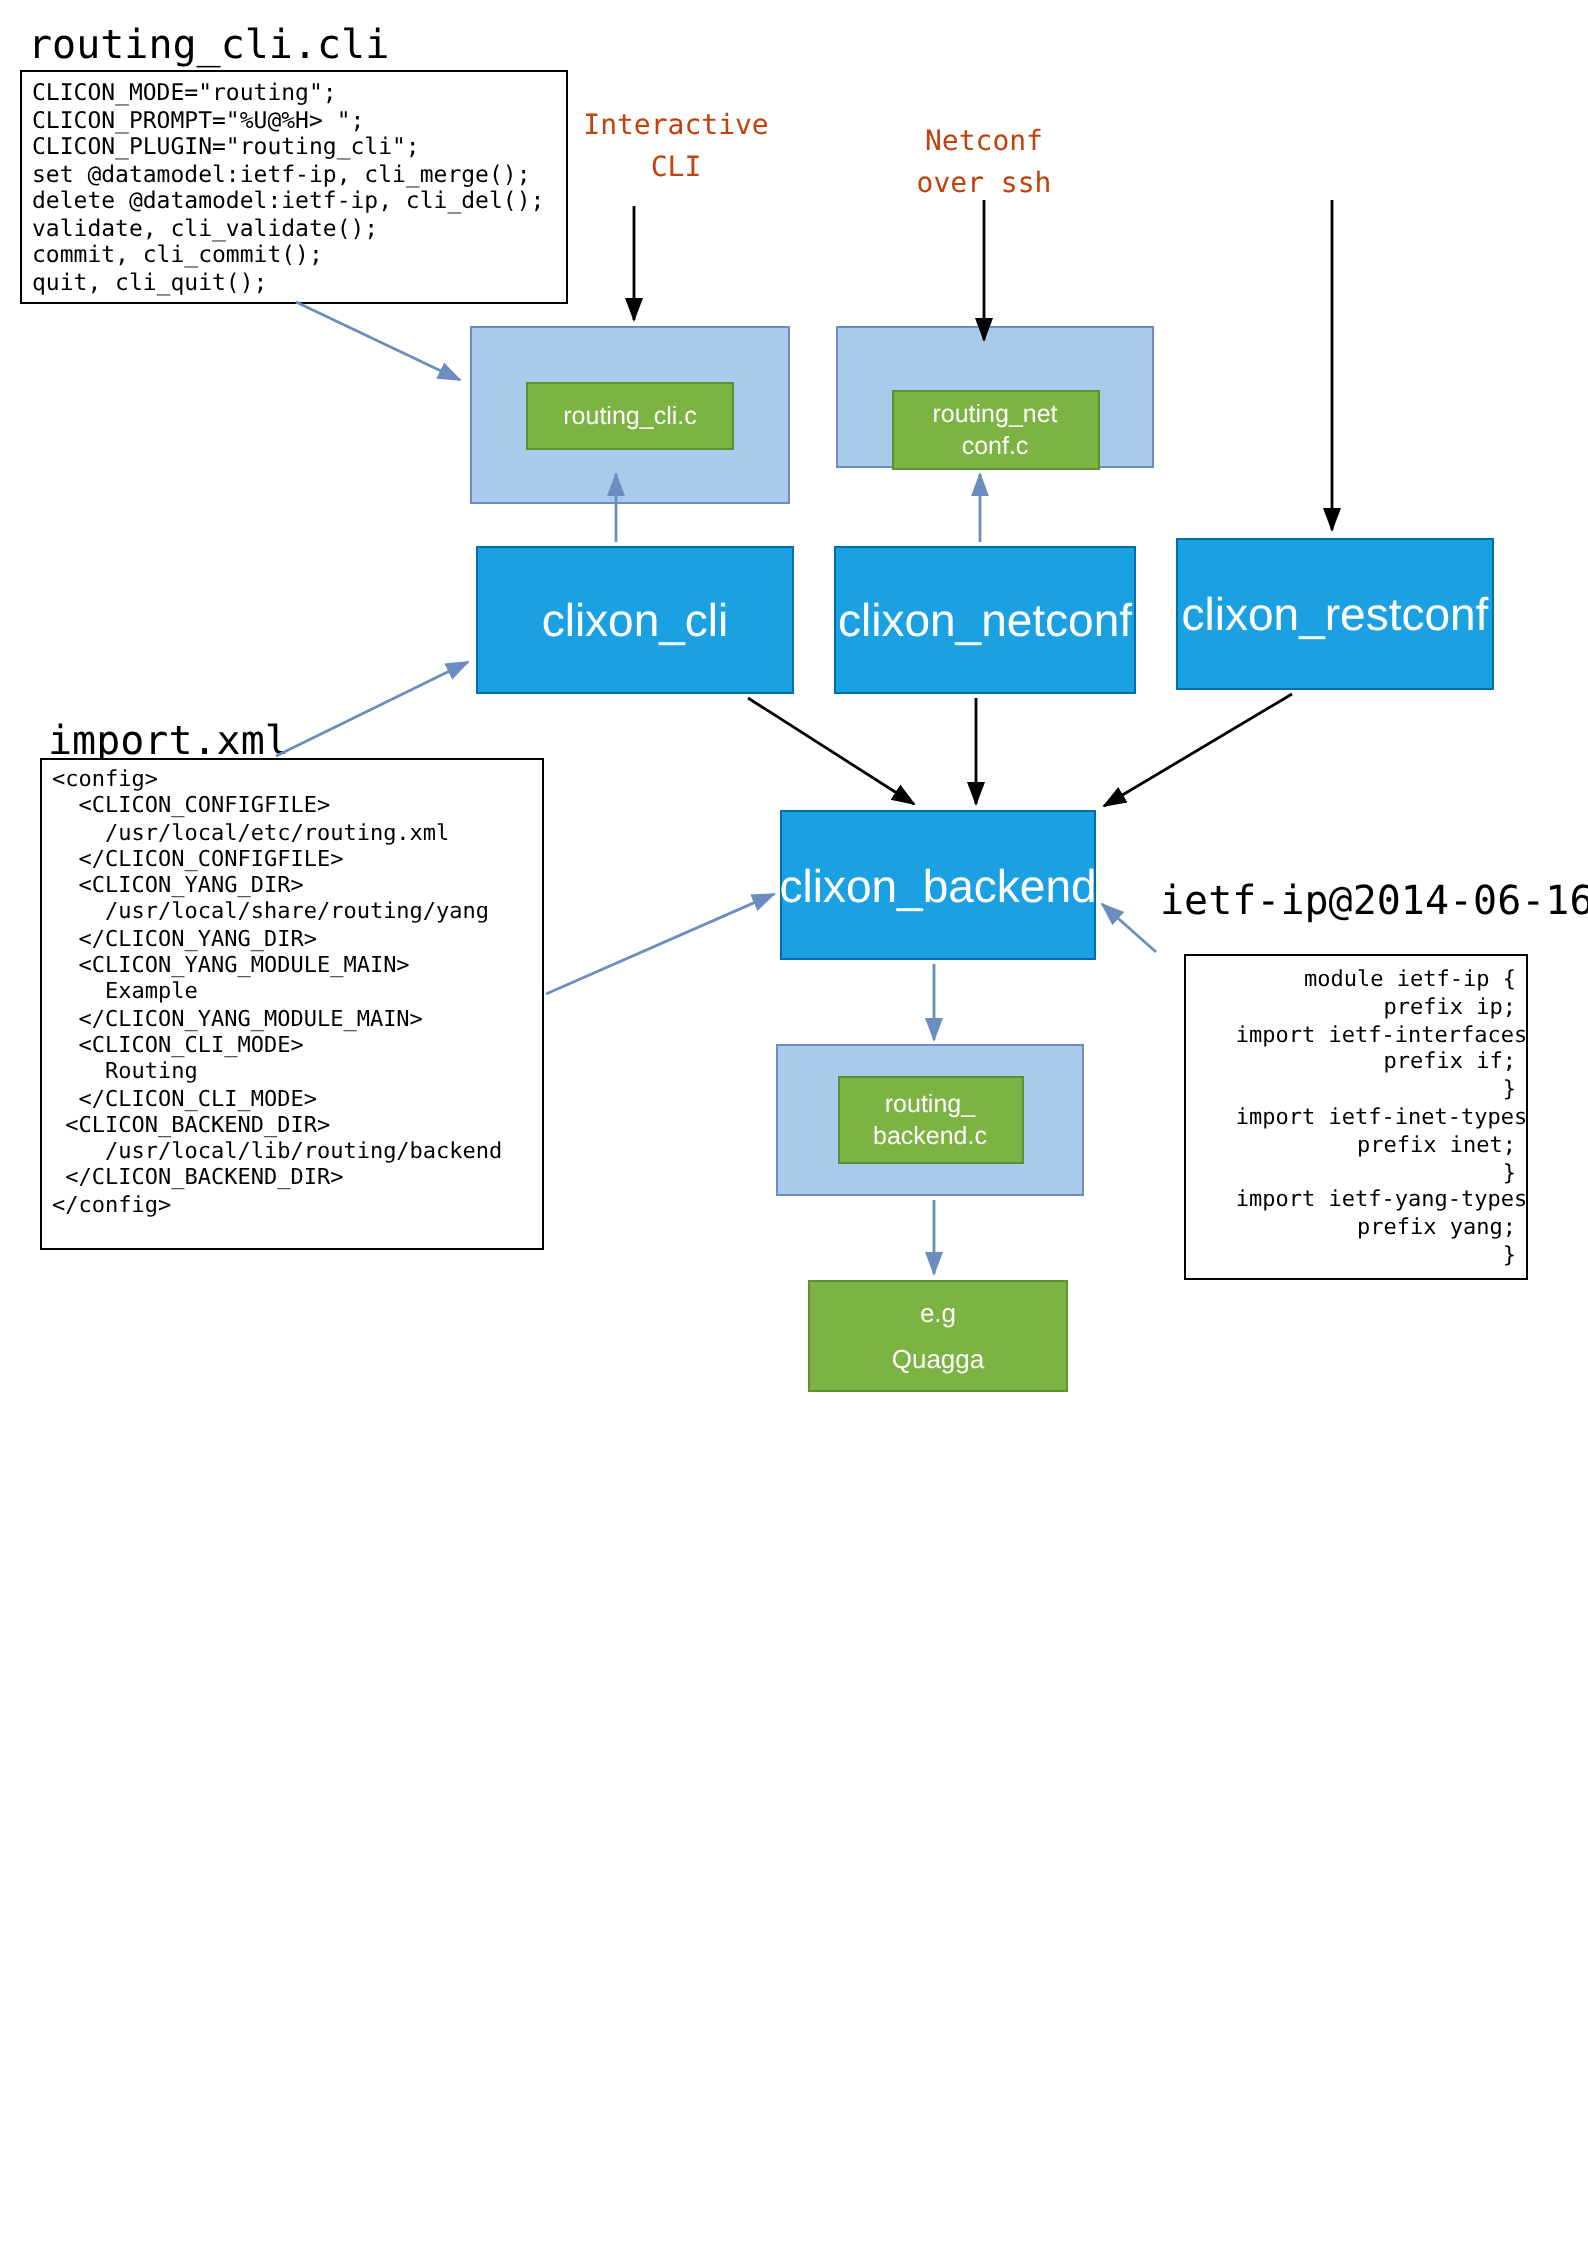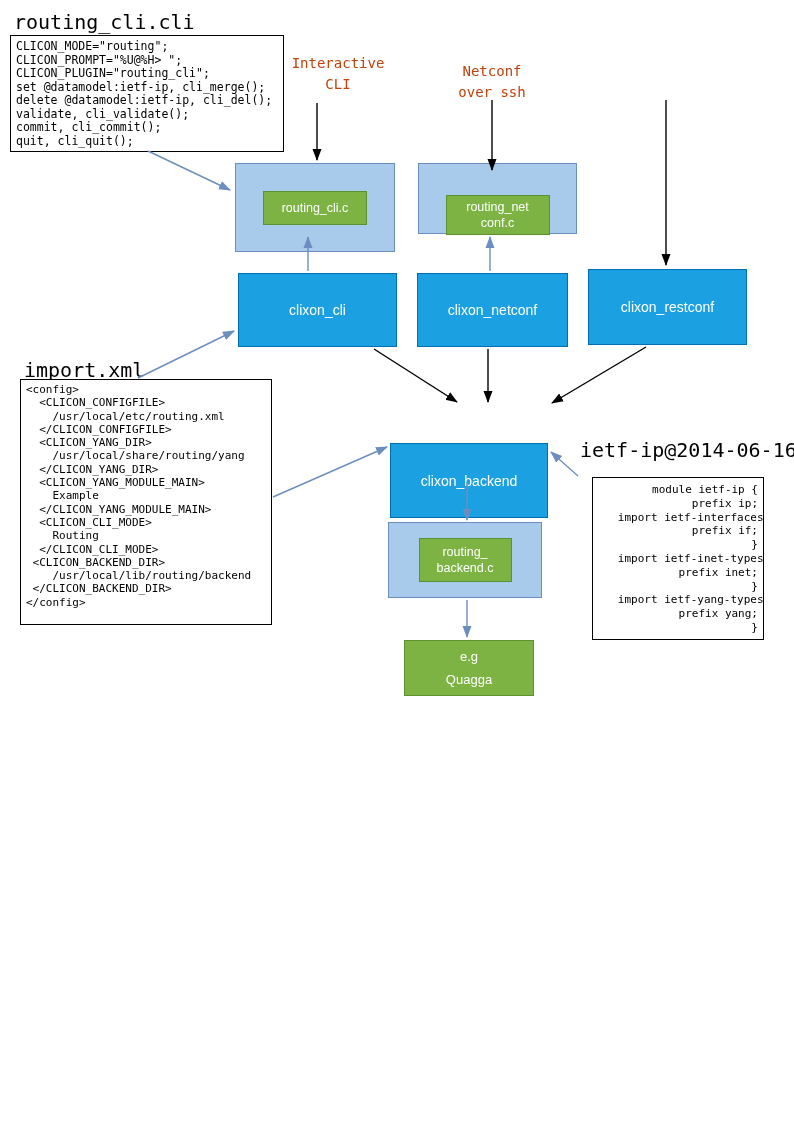--- a/index.html
+++ b/index.html
@@ -18,21 +18,21 @@
   .code-cli  { font-size:11.5px; line-height:13.5px; padding:4px 5px; }
   .code-xml  { font-size:11px;   line-height:13.3px; padding:3px 5px; }
   .code-yang { font-size:11px;   line-height:13.8px; padding:5px 5px; }
   .ext-label {
     font-size:14px; color:#c2410c; text-align:center;
     white-space:pre-line; line-height:21px;
   }
   .comp {
     background:#1BA1E2; border:1px solid #006EAF; color:#ffffff;
     display:flex; align-items:center; justify-content:center;
-    font-family:"Liberation Sans", sans-serif; font-size:14px;
+    font-family:"Liberation Sans", sans-serif; font-size:23px;
     text-align:center; white-space:pre-line; line-height:22px;
   }
   .plug-wrap {
     background:#A8CBEC; border:1px solid #6C8EBF;
     display:flex; align-items:center; justify-content:center;
   }
   .plug {
     background:#7CB342; border:1px solid #5C9132; color:#ffffff;
     display:flex; align-items:center; justify-content:center;
     font-family:"Liberation Sans", sans-serif; font-size:12.5px;
@@ -118,21 +118,21 @@
   </div>
 
   <div class="abs plug-wrap" style="left:388px; top:522px; width:154px; height:76px;">
     <div class="plug" style="width:93px; height:44px;">routing_
 backend.c</div>
   </div>
 
   <div class="abs comp" style="left:238px; top:273px; width:159px; height:74px;">clixon_cli</div>
   <div class="abs comp" style="left:417px; top:273px; width:151px; height:74px;">clixon_netconf</div>
   <div class="abs comp" style="left:588px; top:269px; width:159px; height:76px;">clixon_restconf</div>
-  <div class="abs comp" style="left:390px; top:405px; width:158px; height:75px;margin-top:38px;">clixon_backend</div>
+  <div class="abs comp" style="left:390px; top:405px; width:158px; height:75px;">clixon_backend</div>
 
   <div class="abs green-comp" style="left:404px; top:640px; width:130px; height:56px;">e.g
 Quagga</div>
 
   <svg class="wires" viewBox="0 0 794 1123">
     <defs>
       <marker id="ah-black" viewBox="0 0 12 12" refX="11" refY="6" markerWidth="12" markerHeight="12" markerUnits="userSpaceOnUse" orient="auto">
         <path d="M0,1.5 L12,6 L0,10.5 Z" fill="#000000"></path>
       </marker>
       <marker id="ah-blue" viewBox="0 0 12 12" refX="11" refY="6" markerWidth="12" markerHeight="12" markerUnits="userSpaceOnUse" orient="auto">

